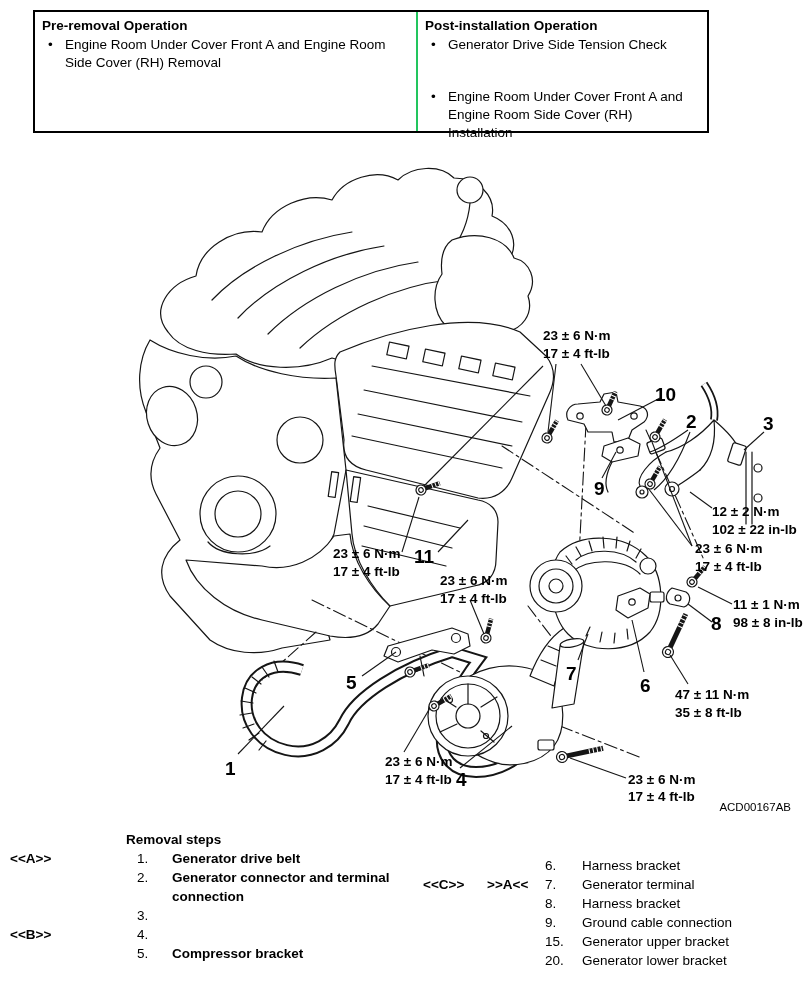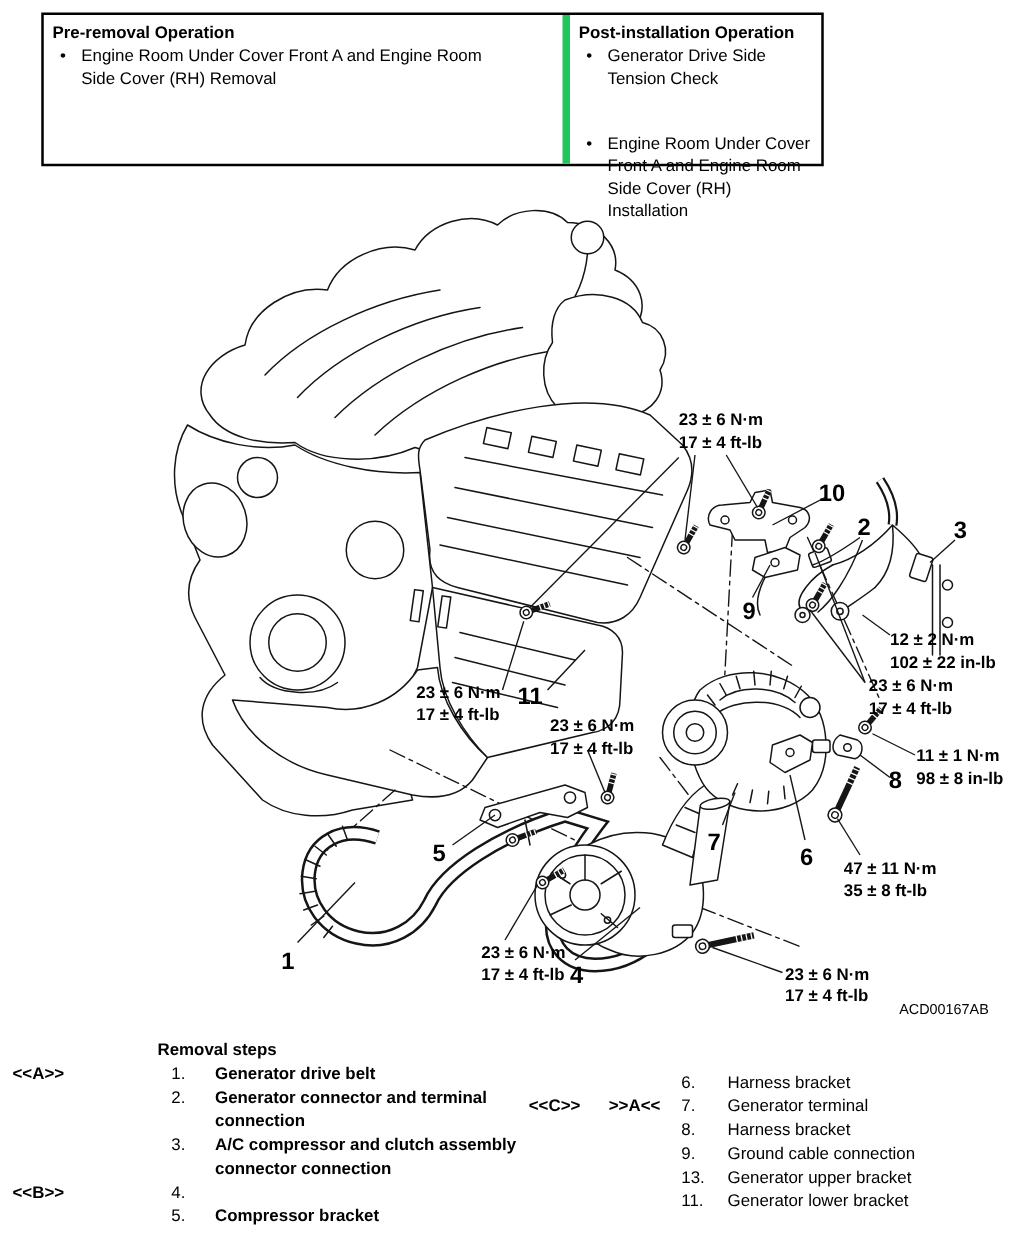--- a/index.html
+++ b/index.html
@@ -1,23 +1,23 @@
 <!DOCTYPE html>
 <html><head>
 <meta charset="utf-8">
 <style>
   html,body{margin:0;padding:0;background:#fff;}
   .page{position:relative;width:812px;height:1006px;background:#fff;overflow:hidden;
         font-family:"Liberation Sans",sans-serif;color:#000;}
   
-  .optable{position:absolute;left:33px;top:10px;width:626px;height:123px;
+  .optable{position:absolute;left:33px;top:10px;width:676px;height:123px;
            border:2px solid #000;display:flex;box-sizing:border-box;}
   .opcell{box-sizing:border-box;padding:4px 8px 4px 7px;font-size:13.5px;line-height:18px;}
   .opcell.pre{width:381px;}
-  .opcell.post{flex:1;border-left:6px solid #22c55e;margin-left:34px;}
+  .opcell.post{flex:1;border-left:2px solid #22c55e;}
   .optitle{font-weight:bold;font-size:13.5px;line-height:19px;}
   .bullet-item{display:flex;margin-top:1px;}
   .bullet-item .bullet{width:23px;flex:0 0 23px;padding-left:6px;box-sizing:border-box;}
   .bullet-item .btxt{flex:1;}
   .gap-item{margin-top:34px;}
   
   svg{position:absolute;left:0;top:0;}
   .ln{fill:none;stroke:#151515;stroke-width:1.2;stroke-linecap:round;stroke-linejoin:round;}
   .fw{fill:#fff;stroke:#151515;stroke-width:1.2;stroke-linecap:round;stroke-linejoin:round;}
   .phantom{stroke-dasharray:13 4 3 4;stroke-width:1.1;}
@@ -297,21 +297,20 @@
         <span class="ltext">Generator drive belt</span>
       </div>
       <div class="lrow">
         <span class="lmark"></span>
         <span class="lnum">2.</span>
         <span class="ltext">Generator connector and terminal connection</span>
       </div>
       <div class="lrow">
         <span class="lmark"></span>
         <span class="lnum">3.</span>
-        <span class="ltext">A/C compressor and clutch assembly connector connection</span>
       </div>
       <div class="lrow">
         <span class="lmark">&lt;&lt;B&gt;&gt;</span>
         <span class="lnum">4.</span>
       </div>
       <div class="lrow">
         <span class="lmark"></span>
         <span class="lnum">5.</span>
         <span class="ltext">Compressor bracket</span>
       </div>
@@ -348,27 +347,27 @@
             <span></span>
           </span>
         <span class="rnum">9.</span>
         <span class="rtext">Ground cable connection</span>
       </div>
       <div class="lrow">
         <span class="rmarks">
             <span class="rmark-a"></span>
             <span></span>
           </span>
-        <span class="rnum">13.</span>
+        <span class="rnum">15.</span>
         <span class="rtext">Generator upper bracket</span>
       </div>
       <div class="lrow">
         <span class="rmarks">
             <span class="rmark-a"></span>
             <span></span>
           </span>
-        <span class="rnum">11.</span>
+        <span class="rnum">20.</span>
         <span class="rtext">Generator lower bracket</span>
       </div>
     </div>
   </div>
 
 </div>
 
 </body></html>

